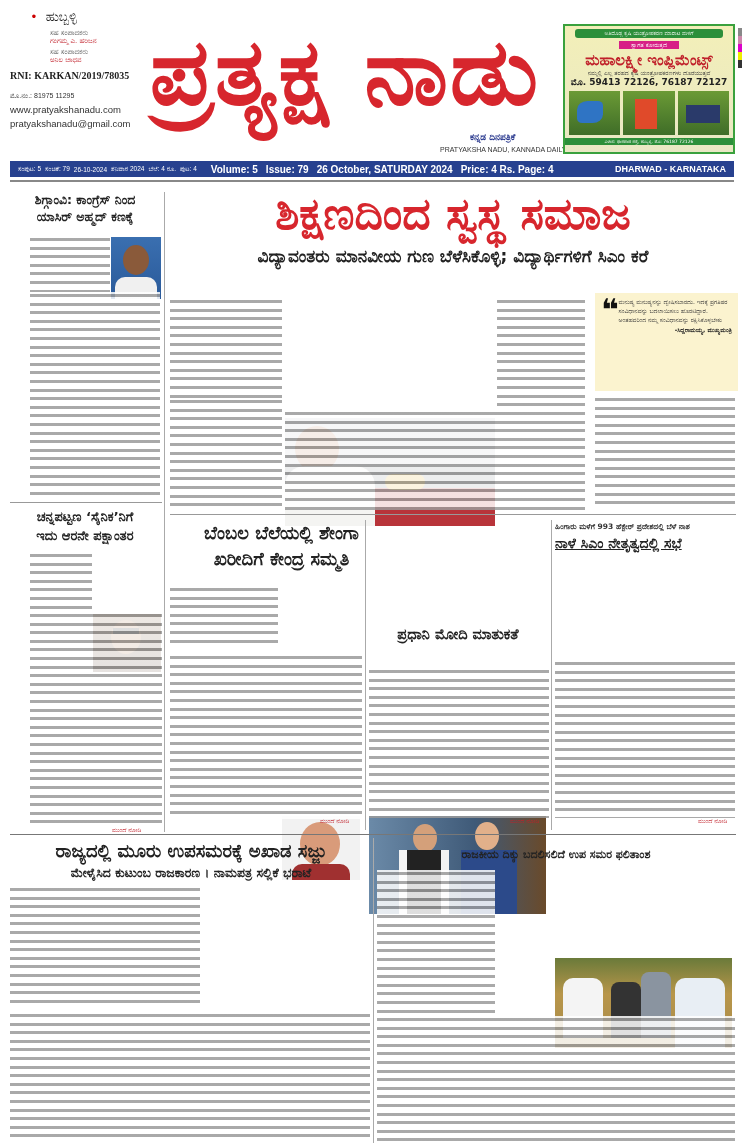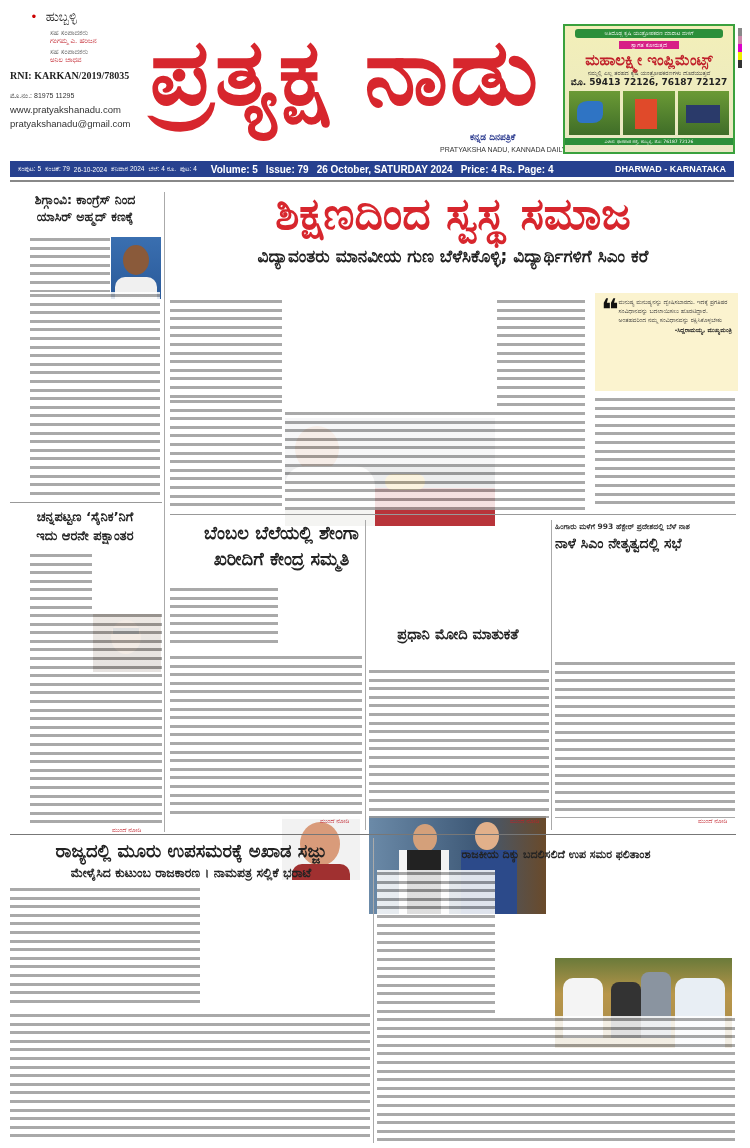--- a/index.html
+++ b/index.html
@@ -157,21 +157,21 @@
 </div>
 <div class="abs head-sm" style="left:368px;top:624px;width:180px;font-size:14.5px;line-height:20px;">
   <div>ಪ್ರಧಾನಿ ಮೋದಿ ಮಾತುಕತೆ</div>
 </div>
 <div class="abs lines" style="left:369px;top:668px;width:180px;height:150px;"></div>
 <div class="abs more" style="left:510px;top:817px;">ಮುಂದೆ ನೋಡಿ</div>
 
 <div class="abs vrule" style="left:551px;top:520px;height:310px;"></div>
 
 <div class="abs" style="left:555px;top:522px;width:180px;font-size:7.5px;font-weight:bold;color:#333;">ಹಿಂಗಾರು ಮಳೆಗೆ 993 ಹೆಕ್ಟೇರ್ ಪ್ರದೇಶದಲ್ಲಿ ಬೆಳೆ ನಾಶ</div>
-<div class="abs head-sm" style="left:555px;top:533px;width:180px;font-size:14px;line-height:20px;text-align:left;">ನಾಳೆ ಸಿಎಂ ನೇತೃತ್ವದಲ್ಲಿ ಸಭೆ</div>
+<div class="abs head-sm" style="left:555px;top:533px;width:180px;font-size:14px;line-height:20px;text-align:left;text-decoration:underline;">ನಾಳೆ ಸಿಎಂ ನೇತೃತ್ವದಲ್ಲಿ ಸಭೆ</div>
 <div class="abs photo" style="left:555px;top:568px;width:177px;height:90px;background:linear-gradient(#6a7a3a,#b8964a 40%,#a88a4a);">
   <div style="position:absolute;left:8px;top:20px;width:40px;height:60px;background:#f4f4f4;border-radius:10px 10px 0 0;"></div>
   <div style="position:absolute;left:56px;top:24px;width:30px;height:56px;background:#333;border-radius:8px 8px 0 0;"></div>
   <div style="position:absolute;left:86px;top:14px;width:30px;height:66px;background:#8a94a0;border-radius:8px 8px 0 0;"></div>
   <div style="position:absolute;left:120px;top:20px;width:50px;height:70px;background:#e8eef4;border-radius:10px 10px 0 0;"></div>
 </div>
 <div class="abs lines" style="left:555px;top:660px;width:180px;height:158px;"></div>
 <div class="abs more" style="left:698px;top:817px;">ಮುಂದೆ ನೋಡಿ</div>
 
 <div class="abs hrule" style="left:10px;top:834px;width:726px;background:#777;"></div>

